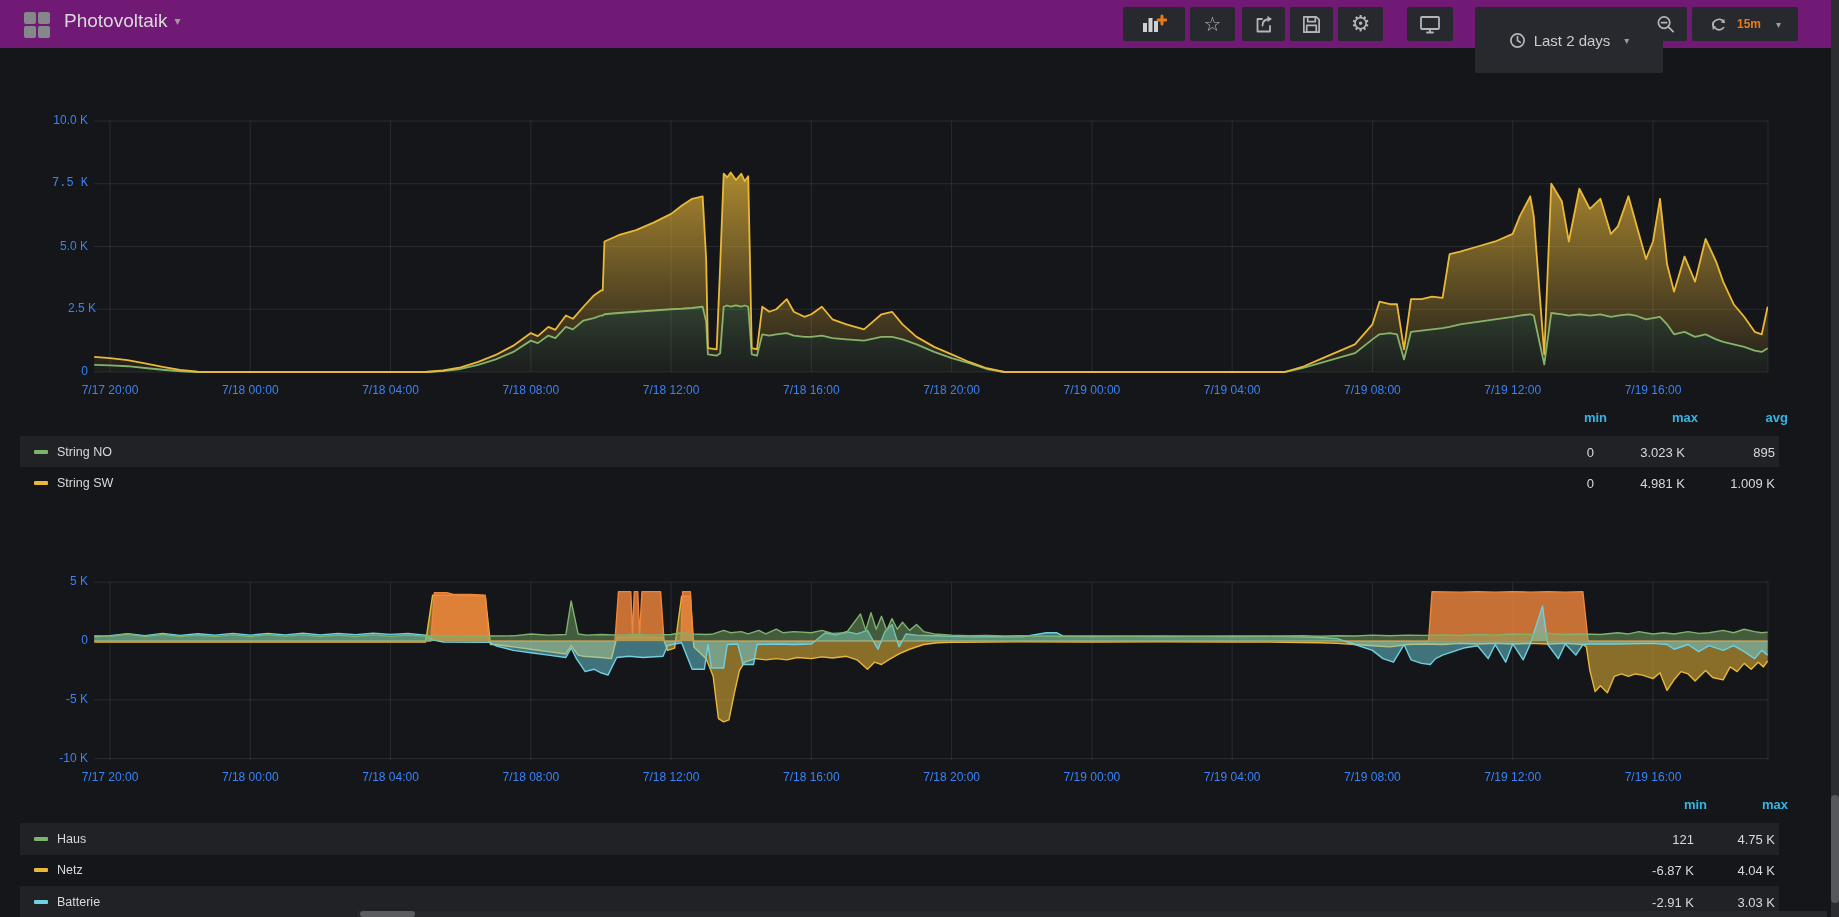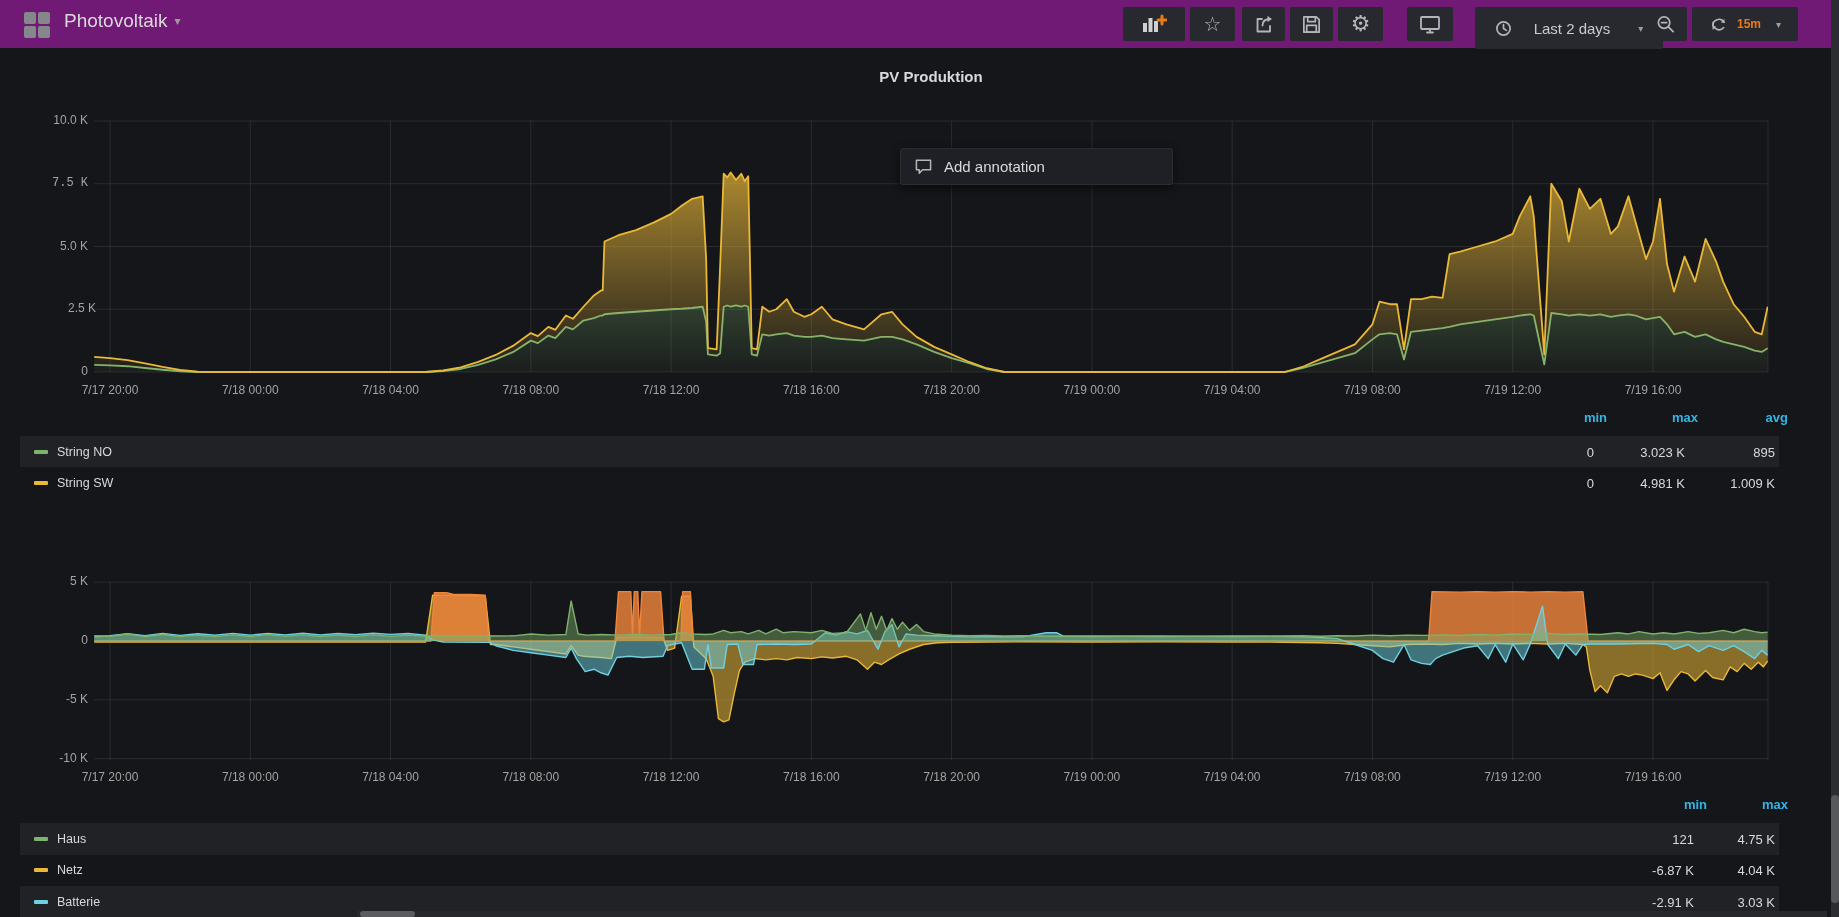--- a/index.html
+++ b/index.html
@@ -9,28 +9,28 @@
   .navbar{position:absolute;left:0;top:0;width:1839px;height:48px;background:#701a75;}
   .dash-grid-icon{position:absolute;left:24px;top:12px;width:26px;height:26px;display:grid;
     grid-template-columns:12px 12px;grid-template-rows:12px 12px;gap:2px;}
   .dash-grid-icon div{background:#85878b;border-radius:2px;}
   .dash-title{position:absolute;left:64px;top:10px;font-size:19px;color:#d8d9da;cursor:pointer;}
   .dash-title .caret{color:#9a9ca0;font-size:12px;margin-left:7px;vertical-align:2px;}
   .nav-btn{position:absolute;top:7px;height:34px;background:#28292e;border-radius:2px;
     display:flex;align-items:center;justify-content:center;color:#b3b5b8;cursor:pointer;}
   .nav-btn svg{stroke:#b3b5b8;fill:none;stroke-width:1.8;stroke-linecap:round;stroke-linejoin:round;}
   .glyph{font-size:20px;line-height:1;color:#b3b5b8;}
-  .timepick{font-size:15px;color:#c9cacb;gap:22px;padding:4px 13px;text-align:center;}
+  .timepick{font-size:15px;color:#c9cacb;gap:8px;padding:16px 13px;text-align:center;}
   .refresh-label{font-size:12px;font-weight:bold;}
   .caret-sm{font-size:10px;color:#9a9ca0;margin-left:6px;}
   
   .panel-title{position:absolute;left:94px;width:1674px;text-align:center;font-size:15px;
     font-weight:bold;color:#d8d9da;}
   .chart-svg{position:absolute;left:0;}
-  .tick{position:absolute;font-size:12px;color:#a3a3a3;}
+  .tick{position:absolute;font-size:12px;color:#3b82f6;}
   .ytick{width:88px;text-align:right;}
   .xtick{width:110px;text-align:center;}
   
   .legend-row{position:absolute;left:20px;width:1759px;cursor:pointer;}
   .legend-row.hl{background:#212226;}
   .swatch{position:absolute;left:14px;top:50%;margin-top:-2px;width:14px;height:4px;border-radius:1px;}
   .legend-label{position:absolute;left:37px;top:50%;transform:translateY(-50%);font-size:12.5px;color:#d8d9da;}
   .stat{position:absolute;width:110px;text-align:right;top:50%;transform:translateY(-50%);
     font-size:13px;color:#d8d9da;}
   .stat-head{position:absolute;width:110px;text-align:right;font-size:13px;font-weight:bold;color:#33b5e5;}
@@ -114,21 +114,20 @@
         <path d="M4.5 12.5 A7 7 0 0 1 17.5 8.5"></path>
         <path d="M17.5 13.5 A7 7 0 0 1 4.5 9.5" transform="rotate(10 11 11)"></path>
         <path d="M17.8 4.5 L18 9.3 L13.6 8.6" fill="#b3b5b8" stroke="none"></path>
         <path d="M4.2 17.5 L4 12.7 L8.4 13.4" fill="#b3b5b8" stroke="none"></path>
       </svg>
       <span class="refresh-label" style="color:#eb7b18;">15m</span>
       <span class="caret-sm">▾</span>
     </div>
   </div>
 
-  <div class="panel-title" style="top:68px;">PV Produktion</div>
   <svg id="chart-svg-0" class="chart-svg" style="top:95px;" width="1839" height="300">
       <defs>
         <clipPath id="clip0">
           <rect x="94" y="25" width="1674" height="253"></rect>
         </clipPath>
         <linearGradient id="grad00" x1="0" y1="55" x2="0" y2="277" gradientUnits="userSpaceOnUse">
           <stop offset="0%" stop-color="#7eb26d" stop-opacity="0.78"></stop>
           <stop offset="100%" stop-color="#7eb26d" stop-opacity="0.05"></stop>
         </linearGradient>
         <linearGradient id="grad01" x1="0" y1="55" x2="0" y2="277" gradientUnits="userSpaceOnUse">
@@ -272,26 +271,20 @@
         <div class="stat" style="left: 1645px;">4.04 K</div>
       </div>
       <div class="legend-row hl" style="top: 886px; height: 31.5px;">
         <div class="swatch" style="background: rgb(110, 208, 224);"></div>
         <div class="legend-label">Batterie</div>
         <div class="stat" style="left: 1564px;">-2.91 K</div>
         <div class="stat" style="left: 1645px;">3.03 K</div>
       </div>
     </div>
 
-  <div class="annot-popup">
-    <svg width="19" height="17" viewBox="0 0 20 18" style="stroke:#b3b5b8;fill:none;stroke-width:1.6;stroke-linejoin:round;">
-      <path d="M2.5 2.5 H17.5 V12.5 H9 L5.5 16 V12.5 H2.5 Z"></path>
-    </svg>
-    <span>Add annotation</span>
-  </div>
 
   <div class="vscroll-track">
     <div class="vscroll-thumb"></div>
   </div>
   <div class="hscroll-track">
     <div class="hscroll-thumb"></div>
   </div>
 
 </div>
 

